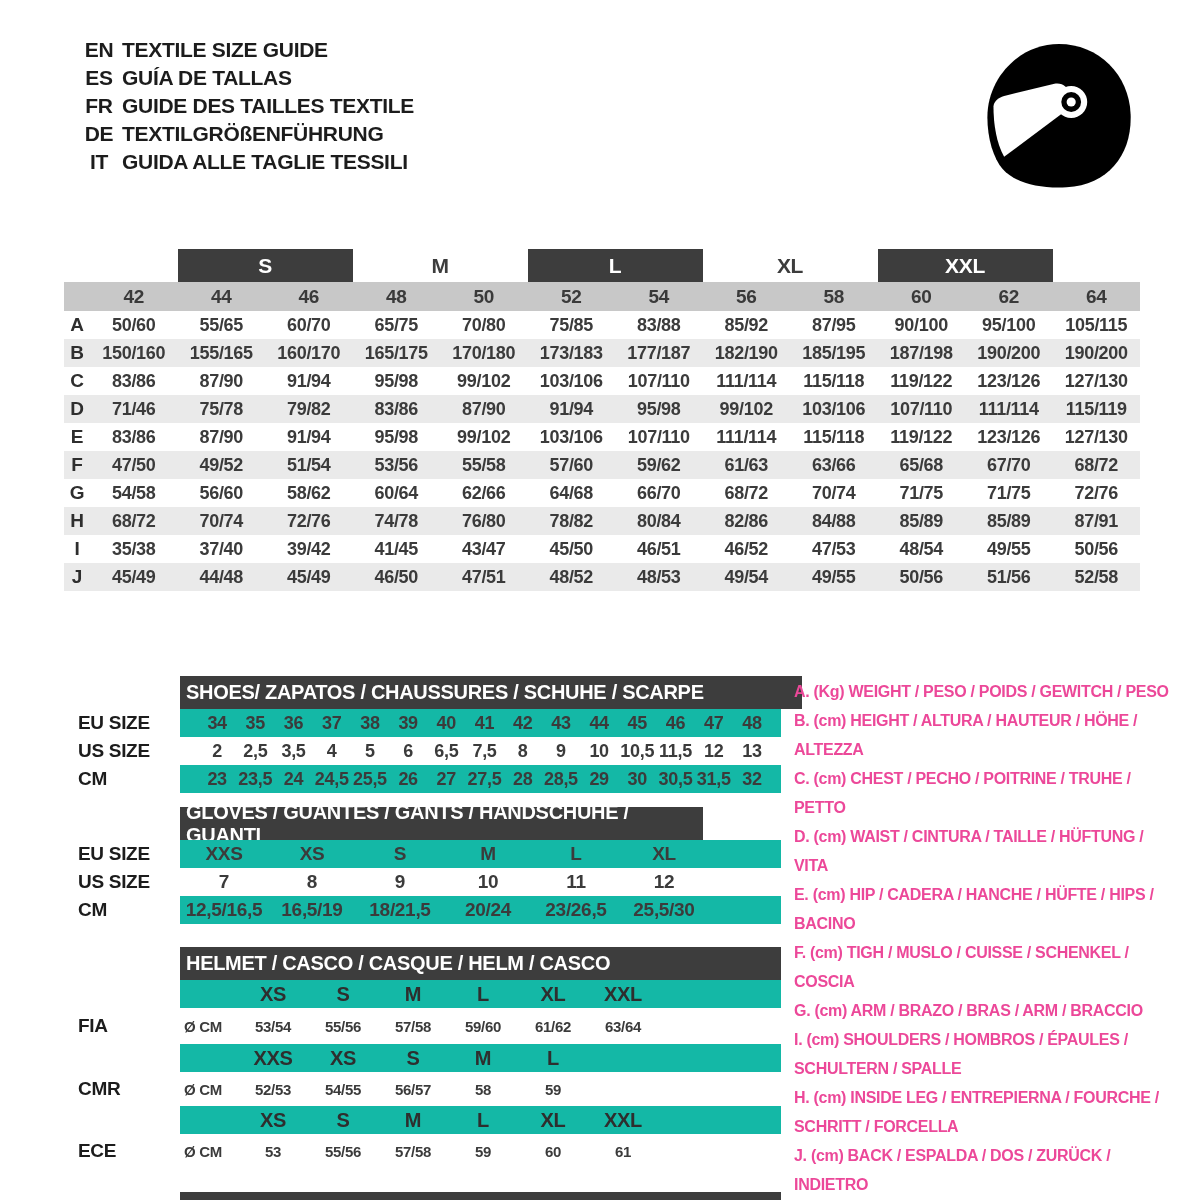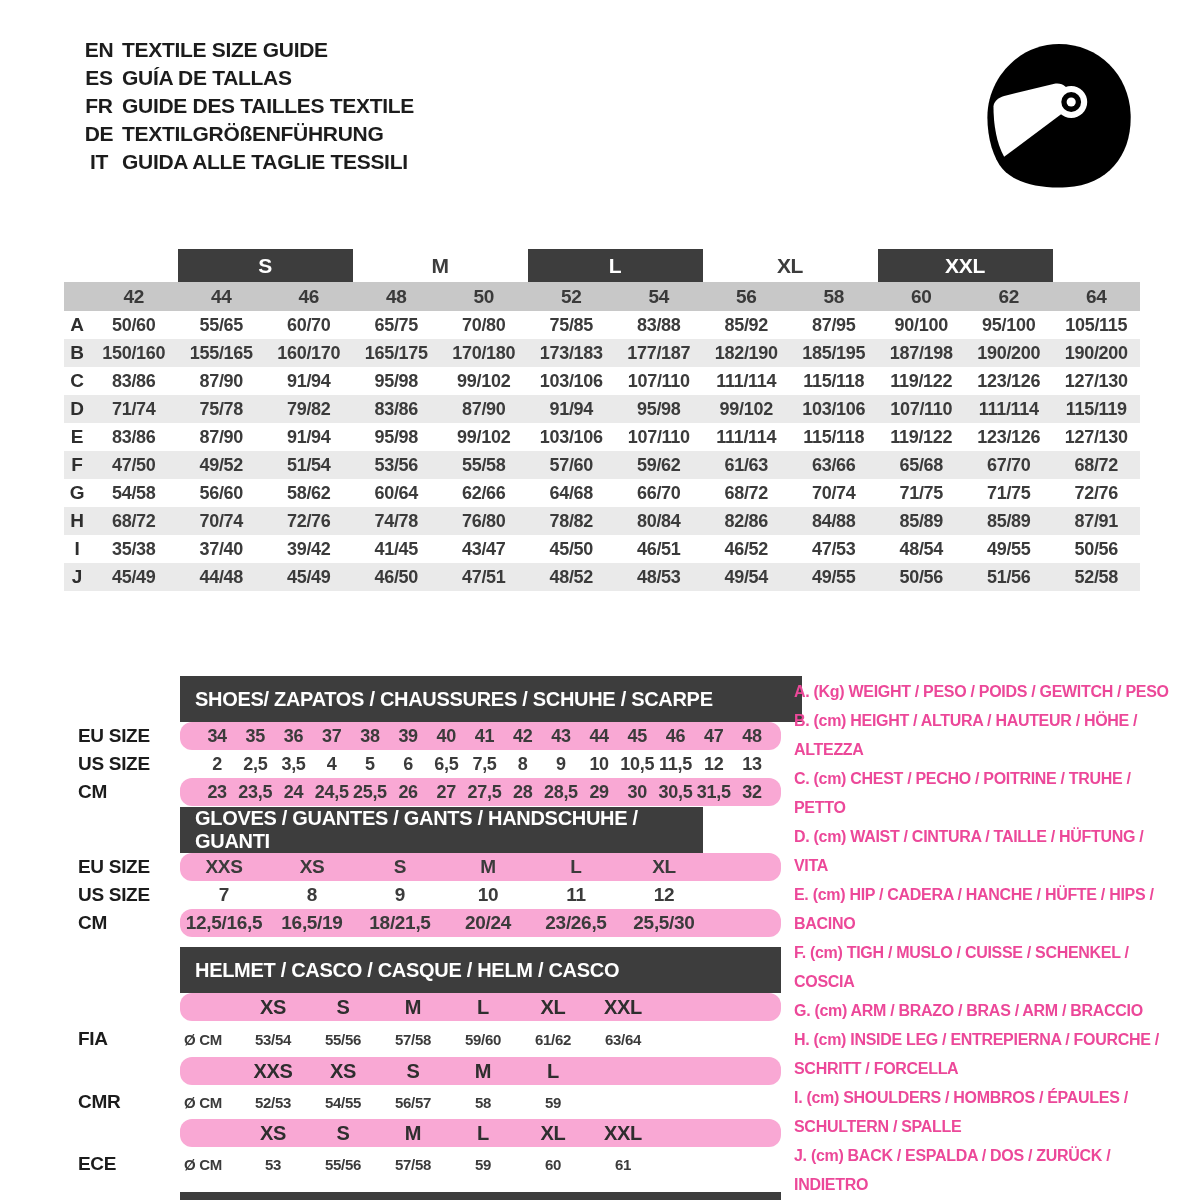--- a/index.html
+++ b/index.html
@@ -24,27 +24,27 @@
   .col-band{height:29px;background:#c8c8c8;}
   .col-band .cell{font-size:19px;color:#3a3a3a;}
   .trow{height:28px;}
   #bodyRows .trow:nth-child(even){background:#eaeaea;}
   .cell,.letter-cell{display:flex;align-items:center;justify-content:center;}
   .trow .cell{font-size:18px;}
   .letter-cell{font-size:19px;color:#2e2e2e;}
 
   
   .sect{position:absolute;left:62px;width:740px;}
-  .bar{margin-left:118px;height:46px;background:#3d3d3d;color:#fff;font-size:20px;
-       display:flex;align-items:center;padding-left:15px;box-sizing:border-box;}
+  .bar{margin-left:118px;height:33px;background:#3d3d3d;color:#fff;font-size:20px;
+       display:flex;align-items:center;padding-left:6px;box-sizing:border-box;}
   .lrow{position:relative;height:28px;}
   .rlabel{position:absolute;left:16px;top:0;height:100%;display:flex;align-items:center;
           font-size:19px;color:#1c1c1c;text-align:center;}
   .band{margin-left:118px;height:100%;width:601px;box-sizing:border-box;}
-  .band.shaded{background:#f9a8d4;border-radius:12px;}
+  .band.shaded{background:#14b8a6;}
   .shoe-cells{display:grid;grid-template-columns:repeat(15,1fr);height:100%;
               padding-left:18px;padding-right:10px;box-sizing:border-box;}
   .shoe-cells .cell{font-size:18px;}
   .glove-cells{display:grid;grid-template-columns:repeat(6,88px);height:100%;}
   .glove-cells .cell{font-size:19px;}
   .hgrid{display:grid;grid-template-columns:58px repeat(6,70px);height:100%;}
   .hgrid .cell{font-size:15px;}
   .hgrid .size-hdr{font-size:20px;color:#2e2e2e;}
   .hgrid .unit{justify-content:flex-start;padding-left:4px;}
 
@@ -155,21 +155,21 @@
           <div class="cell">103/106</div>
           <div class="cell">107/110</div>
           <div class="cell">111/114</div>
           <div class="cell">115/118</div>
           <div class="cell">119/122</div>
           <div class="cell">123/126</div>
           <div class="cell">127/130</div>
         </div>
         <div class="sgrid trow">
           <div class="letter-cell">D</div>
-          <div class="cell">71/74</div>
+          <div class="cell">71/46</div>
           <div class="cell">75/78</div>
           <div class="cell">79/82</div>
           <div class="cell">83/86</div>
           <div class="cell">87/90</div>
           <div class="cell">91/94</div>
           <div class="cell">95/98</div>
           <div class="cell">99/102</div>
           <div class="cell">103/106</div>
           <div class="cell">107/110</div>
           <div class="cell">111/114</div>
@@ -473,18 +473,18 @@
   <div class="cutbar"></div>
 
   <div class="legend" id="legend">
       <div class="legend-item">A. (Kg) WEIGHT / PESO / POIDS / GEWITCH / PESO</div>
       <div class="legend-item">B. (cm) HEIGHT / ALTURA / HAUTEUR / HÖHE / ALTEZZA</div>
       <div class="legend-item">C. (cm) CHEST / PECHO / POITRINE / TRUHE / PETTO</div>
       <div class="legend-item">D. (cm) WAIST / CINTURA / TAILLE / HÜFTUNG / VITA</div>
       <div class="legend-item">E. (cm) HIP / CADERA / HANCHE / HÜFTE / HIPS / BACINO</div>
       <div class="legend-item">F. (cm) TIGH / MUSLO / CUISSE / SCHENKEL / COSCIA</div>
       <div class="legend-item">G. (cm) ARM / BRAZO / BRAS / ARM / BRACCIO</div>
+      <div class="legend-item">I. (cm) SHOULDERS / HOMBROS / ÉPAULES / SCHULTERN / SPALLE</div>
       <div class="legend-item">H. (cm) INSIDE LEG / ENTREPIERNA / FOURCHE / SCHRITT / FORCELLA</div>
-      <div class="legend-item">I. (cm) SHOULDERS / HOMBROS / ÉPAULES / SCHULTERN / SPALLE</div>
       <div class="legend-item">J. (cm) BACK / ESPALDA / DOS / ZURÜCK / INDIETRO</div>
     </div>
 
 </div>
 
 </body></html>

